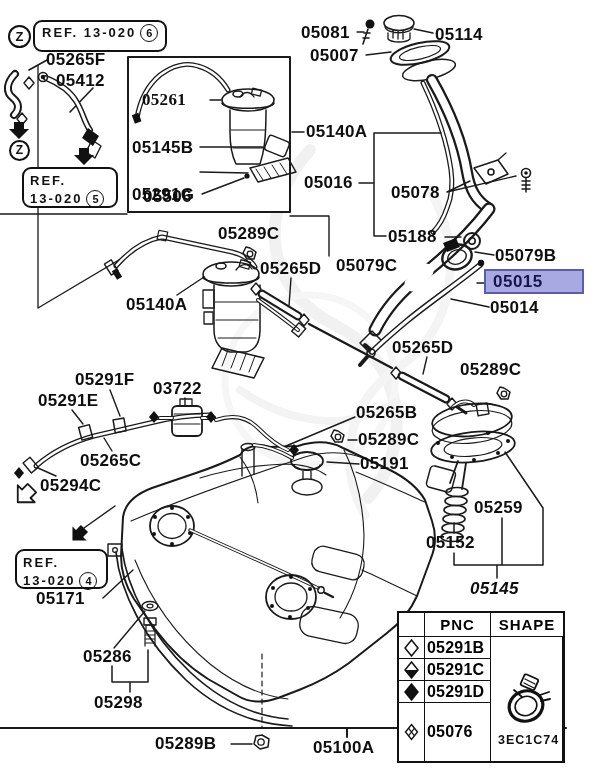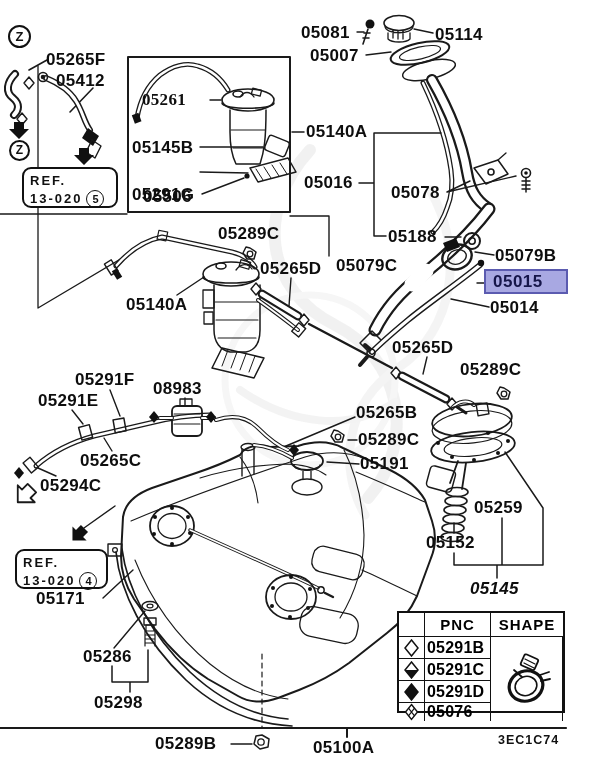--- a/index.html
+++ b/index.html
@@ -9,25 +9,25 @@
   .pl{position:absolute;z-index:3;font:700 17px/1.05 "Liberation Sans",sans-serif;color:#0e0e0e;
       letter-spacing:.3px;white-space:nowrap;}
   .code{position:absolute;z-index:3;font:700 12.5px "Liberation Sans",sans-serif;color:#111;letter-spacing:1px;}
   .zbadge{position:absolute;z-index:3;width:19px;height:19px;border:2px solid #111;border-radius:50%;
       background:#fff;font:700 13px/19px "Liberation Sans",sans-serif;text-align:center;color:#111;}
   .refbox{position:absolute;z-index:3;border:2px solid #111;border-radius:9px;background:#fff;
       font:700 13px/1.35 "Liberation Sans",sans-serif;color:#111;letter-spacing:2px;padding:3px 6px;}
   .refrow{display:flex;align-items:center;gap:4px;}
   .circnum{display:inline-block;width:16px;height:16px;border:1.8px solid #111;border-radius:50%;
       font:700 11px/16px "Liberation Sans",sans-serif;text-align:center;letter-spacing:0;flex:0 0 auto;}
-  #hl{position:absolute;z-index:3;left:484px;top:269px;width:84px;height:25px;border:2px solid #5b5bb0;
+  #hl{position:absolute;z-index:3;left:484px;top:269px;width:100px;height:25px;border:2px solid #5b5bb0;
       background:#a8a8e2;color:#16164a;font:700 17px/21px "Liberation Sans",sans-serif;
       padding-left:7px;box-sizing:border-box;letter-spacing:.5px;}
   
-  #ltable{position:absolute;z-index:3;left:397px;top:611px;width:168px;height:102px;
+  #ltable{position:absolute;z-index:3;left:397px;top:611px;width:168px;height:152px;
       border:2.5px solid #111;box-sizing:border-box;background:#fff;display:grid;
       grid-template-columns:26px 66px 1fr;grid-template-rows:24px 22px 22px 22px 1fr;}
   #ltable .cell{border-right:1.5px solid #111;border-bottom:1.5px solid #111;display:flex;
       align-items:center;box-sizing:border-box;}
   #ltable .hdr{justify-content:center;font:700 15px "Liberation Sans",sans-serif;letter-spacing:1px;}
   #ltable .sym{justify-content:center;}
   #ltable .pnc{font:700 16px "Liberation Sans",sans-serif;padding-left:2px;letter-spacing:.2px;}
   #ltable .shape{grid-column:3;grid-row:2/6;border-bottom:none;justify-content:center;}
   #ltable .last{border-bottom:none;}
 </style>
@@ -282,20 +282,26 @@
     <path d="M262,735 l7,4 -1,8 -8,2 -6,-5 2,-8 Z" stroke-width="1.5"></path>
         <circle cx="261" cy="742" r="3.2" stroke-width="1.3"></circle>
     <path d="M231,744 H252" stroke-width="1.4"></path>
     <path d="M347,729 V737" stroke-width="2"></path>
   </g>
 </svg>
 
 <div class="zbadge" style="left:8px;top:25px;">Z</div>
 <div class="zbadge" style="left:9px;top:140px;width:17px;height:17px;line-height:17px;font-size:12px;">Z</div>
 
+<div class="refbox" style="left:33px;top:20px;height:24px;padding:2px 7px;">
+  <span class="refrow">
+        <span>REF. 13-020</span>
+        <span class="circnum">6</span>
+      </span>
+</div>
 <div class="refbox" style="left:22px;top:167px;width:96px;height:41px;box-sizing:border-box;">
   <div>REF.</div>
   <span class="refrow">
         <span>13-020</span>
         <span class="circnum">5</span>
       </span>
 </div>
 <div class="refbox" style="left:15px;top:549px;width:93px;height:40px;box-sizing:border-box;">
   <div>REF.</div>
   <span class="refrow">
@@ -321,21 +327,21 @@
 <div class="pl" style="left:260px;top:260px;">05265D</div>
 <div class="pl" style="left:126px;top:296px;">05140A</div>
 <div class="pl" style="left:336px;top:257px;">05079C</div>
 <div class="pl" style="left:495px;top:247px;">05079B</div>
 <div id="hl" style="background: rgb(168, 168, 226); border-color: rgb(91, 91, 176); color: rgb(22, 22, 74);">05015</div>
 <div class="pl" style="left:490px;top:299px;">05014</div>
 <div class="pl" style="left:392px;top:339px;">05265D</div>
 <div class="pl" style="left:460px;top:361px;">05289C</div>
 <div class="pl" style="left:75px;top:371px;">05291F</div>
 <div class="pl" style="left:38px;top:392px;">05291E</div>
-<div class="pl" style="left:153px;top:380px;">08983</div>
+<div class="pl" style="left:153px;top:380px;">03722</div>
 <div class="pl" style="left:80px;top:452px;">05265C</div>
 <div class="pl" style="left:40px;top:477px;">05294C</div>
 <div class="pl" style="left:356px;top:404px;">05265B</div>
 <div class="pl" style="left:358px;top:431px;">05289C</div>
 <div class="pl" style="left:360px;top:455px;">05191</div>
 <div class="pl" style="left:474px;top:499px;">05259</div>
 <div class="pl" style="left:426px;top:534px;">05152</div>
 <div class="pl" style="left:470px;top:580px;font-style:italic;">05145</div>
 <div class="pl" style="left:36px;top:590px;">05171</div>
 <div class="pl" style="left:83px;top:648px;">05286</div>

